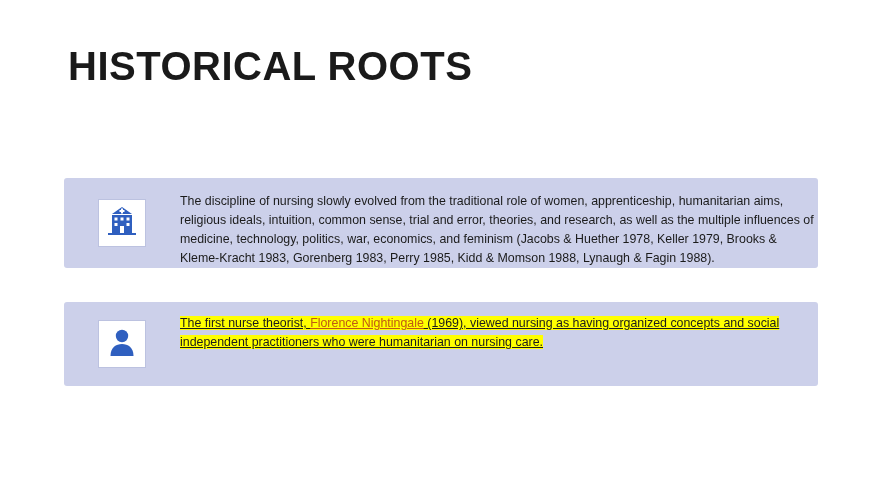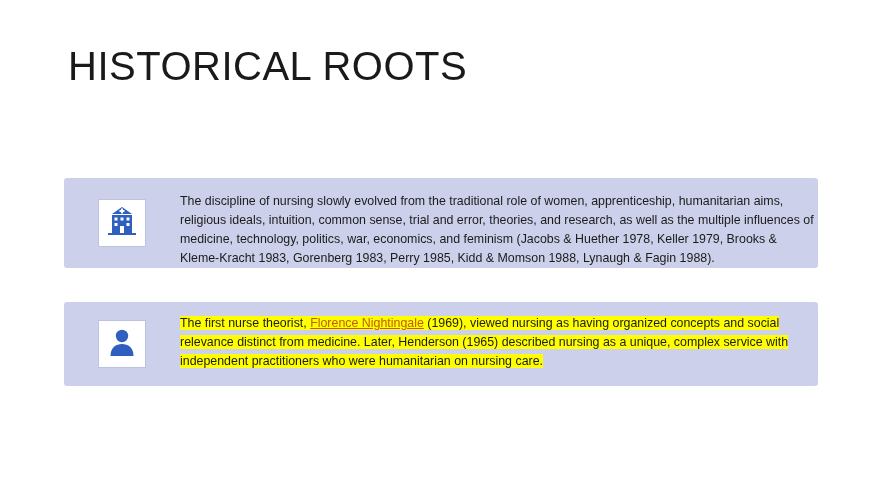--- a/index.html
+++ b/index.html
@@ -17,21 +17,21 @@
     position: relative;
     width: 880px;
     height: 495px;
     background: #ffffff;
   }
   .slide-title {
     position: absolute;
     left: 68px;
     top: 44px;
     font-size: 40px;
-    font-weight: 400;
+    font-weight: 700;
     letter-spacing: 0.5px;
     color: #1a1a1a;
     font-family: "Liberation Sans", sans-serif;
     white-space: nowrap;
   }
   .content-block {
     position: absolute;
     left: 64px;
     width: 754px;
     background: #ccd0ea;
@@ -85,20 +85,21 @@
     background: #ffff00;
   }
   .hl-link {
     background: #ffff00;
     color: #c05a12;
     text-decoration: underline;
   }
   .p2-line {
     display: block;
     white-space: nowrap;
+    text-decoration: underline;
   }
 </style>
 </head>
 <body>
 
 <div class="slide">
 
   <div class="slide-title">HISTORICAL ROOTS</div>
 
   <div class="content-block" id="block-1">
@@ -133,19 +134,18 @@
           <svg width="32" height="32" viewBox="0 0 32 32" aria-hidden="true">
             <circle cx="16" cy="10" r="6.2" fill="#2f5fbf"></circle>
             <path d="M4.5 30 C4.5 21.5 10 18 16 18 C22 18 27.5 21.5 27.5 30 Z" fill="#2f5fbf"></path>
           </svg>
         </span>
       </div>
     </div>
     <div class="text-cell">
       <p class="para">
         <span class="p2-line"><span class="hl">The first nurse theorist, </span><span class="hl-link">Florence Nightingale</span><span class="hl"> (1969), viewed nursing as having organized concepts and social</span></span>
-        <span class="p2-line"><span class="hl">relevance distinct from medicine. Later, Henderson (1965) described nursing as a unique, complex service with</span></span>
         <span class="p2-line"><span class="hl">independent practitioners who were humanitarian on nursing care.</span></span>
       </p>
     </div>
   </div>
 
 </div>
 
 </body></html>

